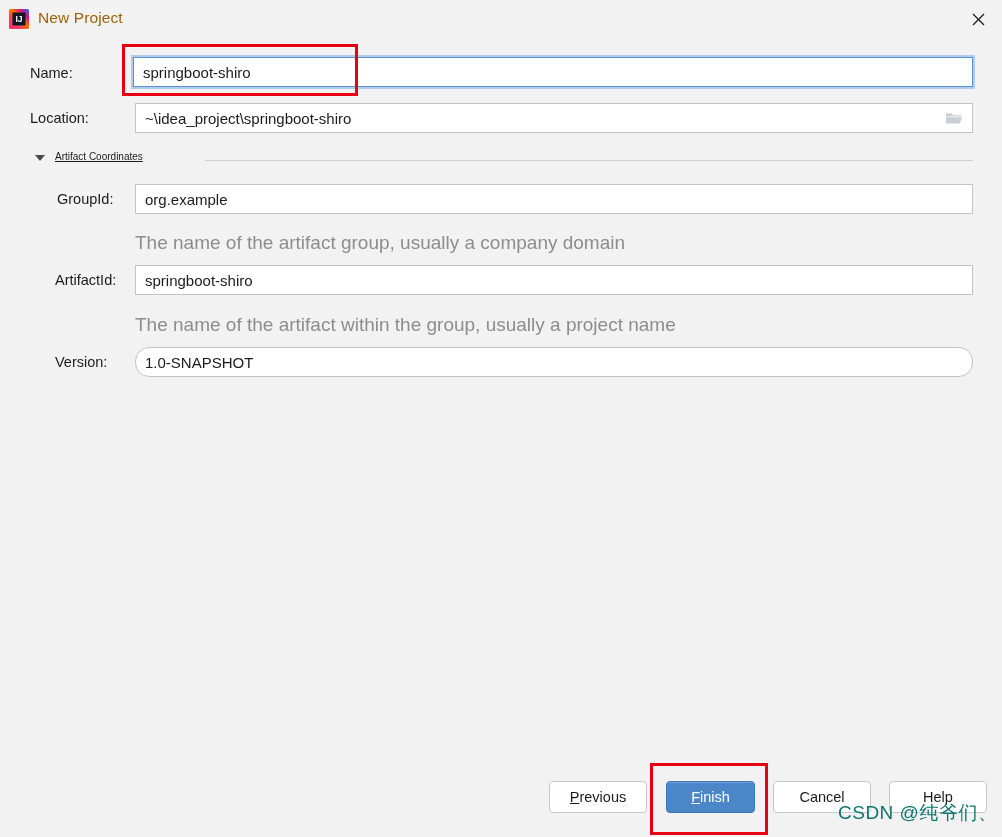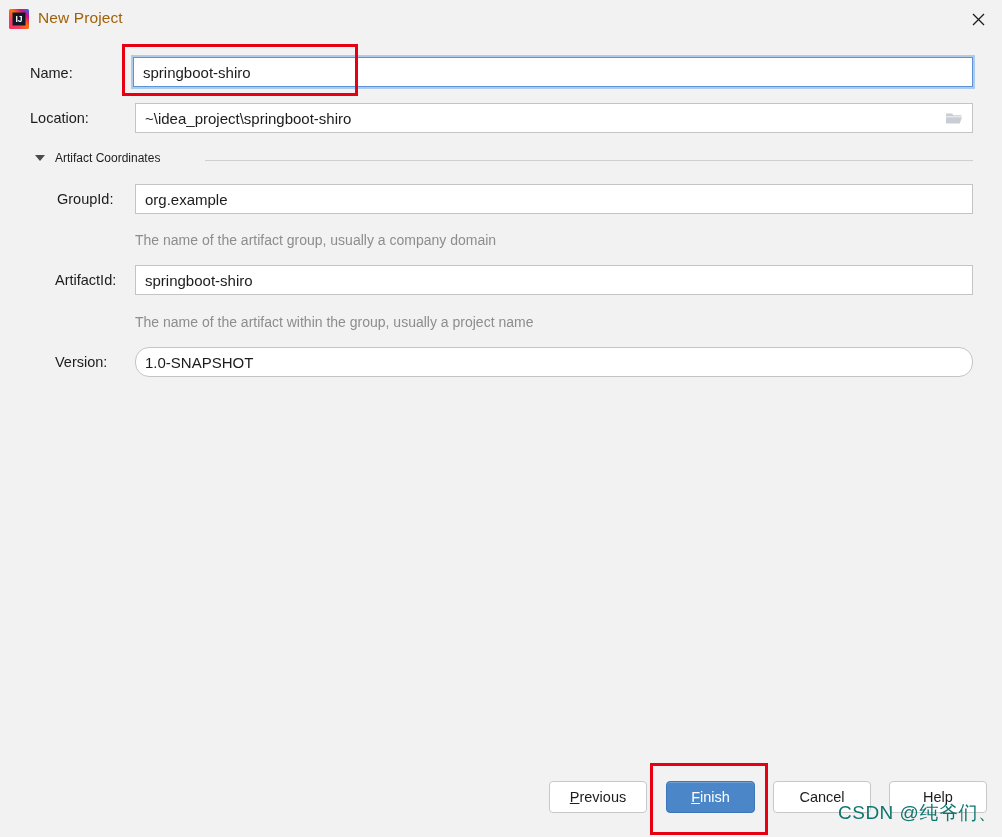--- a/index.html
+++ b/index.html
@@ -68,21 +68,21 @@
     display: flex;
     align-items: center;
     outline: none;
   }
   .field.focused {
     border: 1px solid #5b93d4;
     box-shadow: 0 0 0 2px #aecbec;
   }
   .hint {
     position: absolute;
-    font-size: 14px;
+    font-size: 19px;
     color: #8d8d8d;
     white-space: nowrap;
   }
 
   
   .browse-icon {
     position: absolute;
     width: 18px; height: 16px;
     cursor: default;
   }
@@ -91,23 +91,24 @@
   .section-arrow {
     position: absolute;
     width: 0; height: 0;
     border-left: 5.5px solid transparent;
     border-right: 5.5px solid transparent;
     border-top: 6.5px solid #4a4a4a;
     cursor: default;
   }
   .section-title {
     position: absolute;
-    font-size: 12px;
-    color: #1c1c1c;
-    white-space: nowrap;
+    font-size: 10px;
+    color: #1c1c1c;
+    white-space: nowrap;
+    text-decoration: underline;
   }
   .section-line {
     position: absolute;
     height: 1px;
     background: #cfcfcf;
   }
 
   
   .btn {
     position: absolute;

